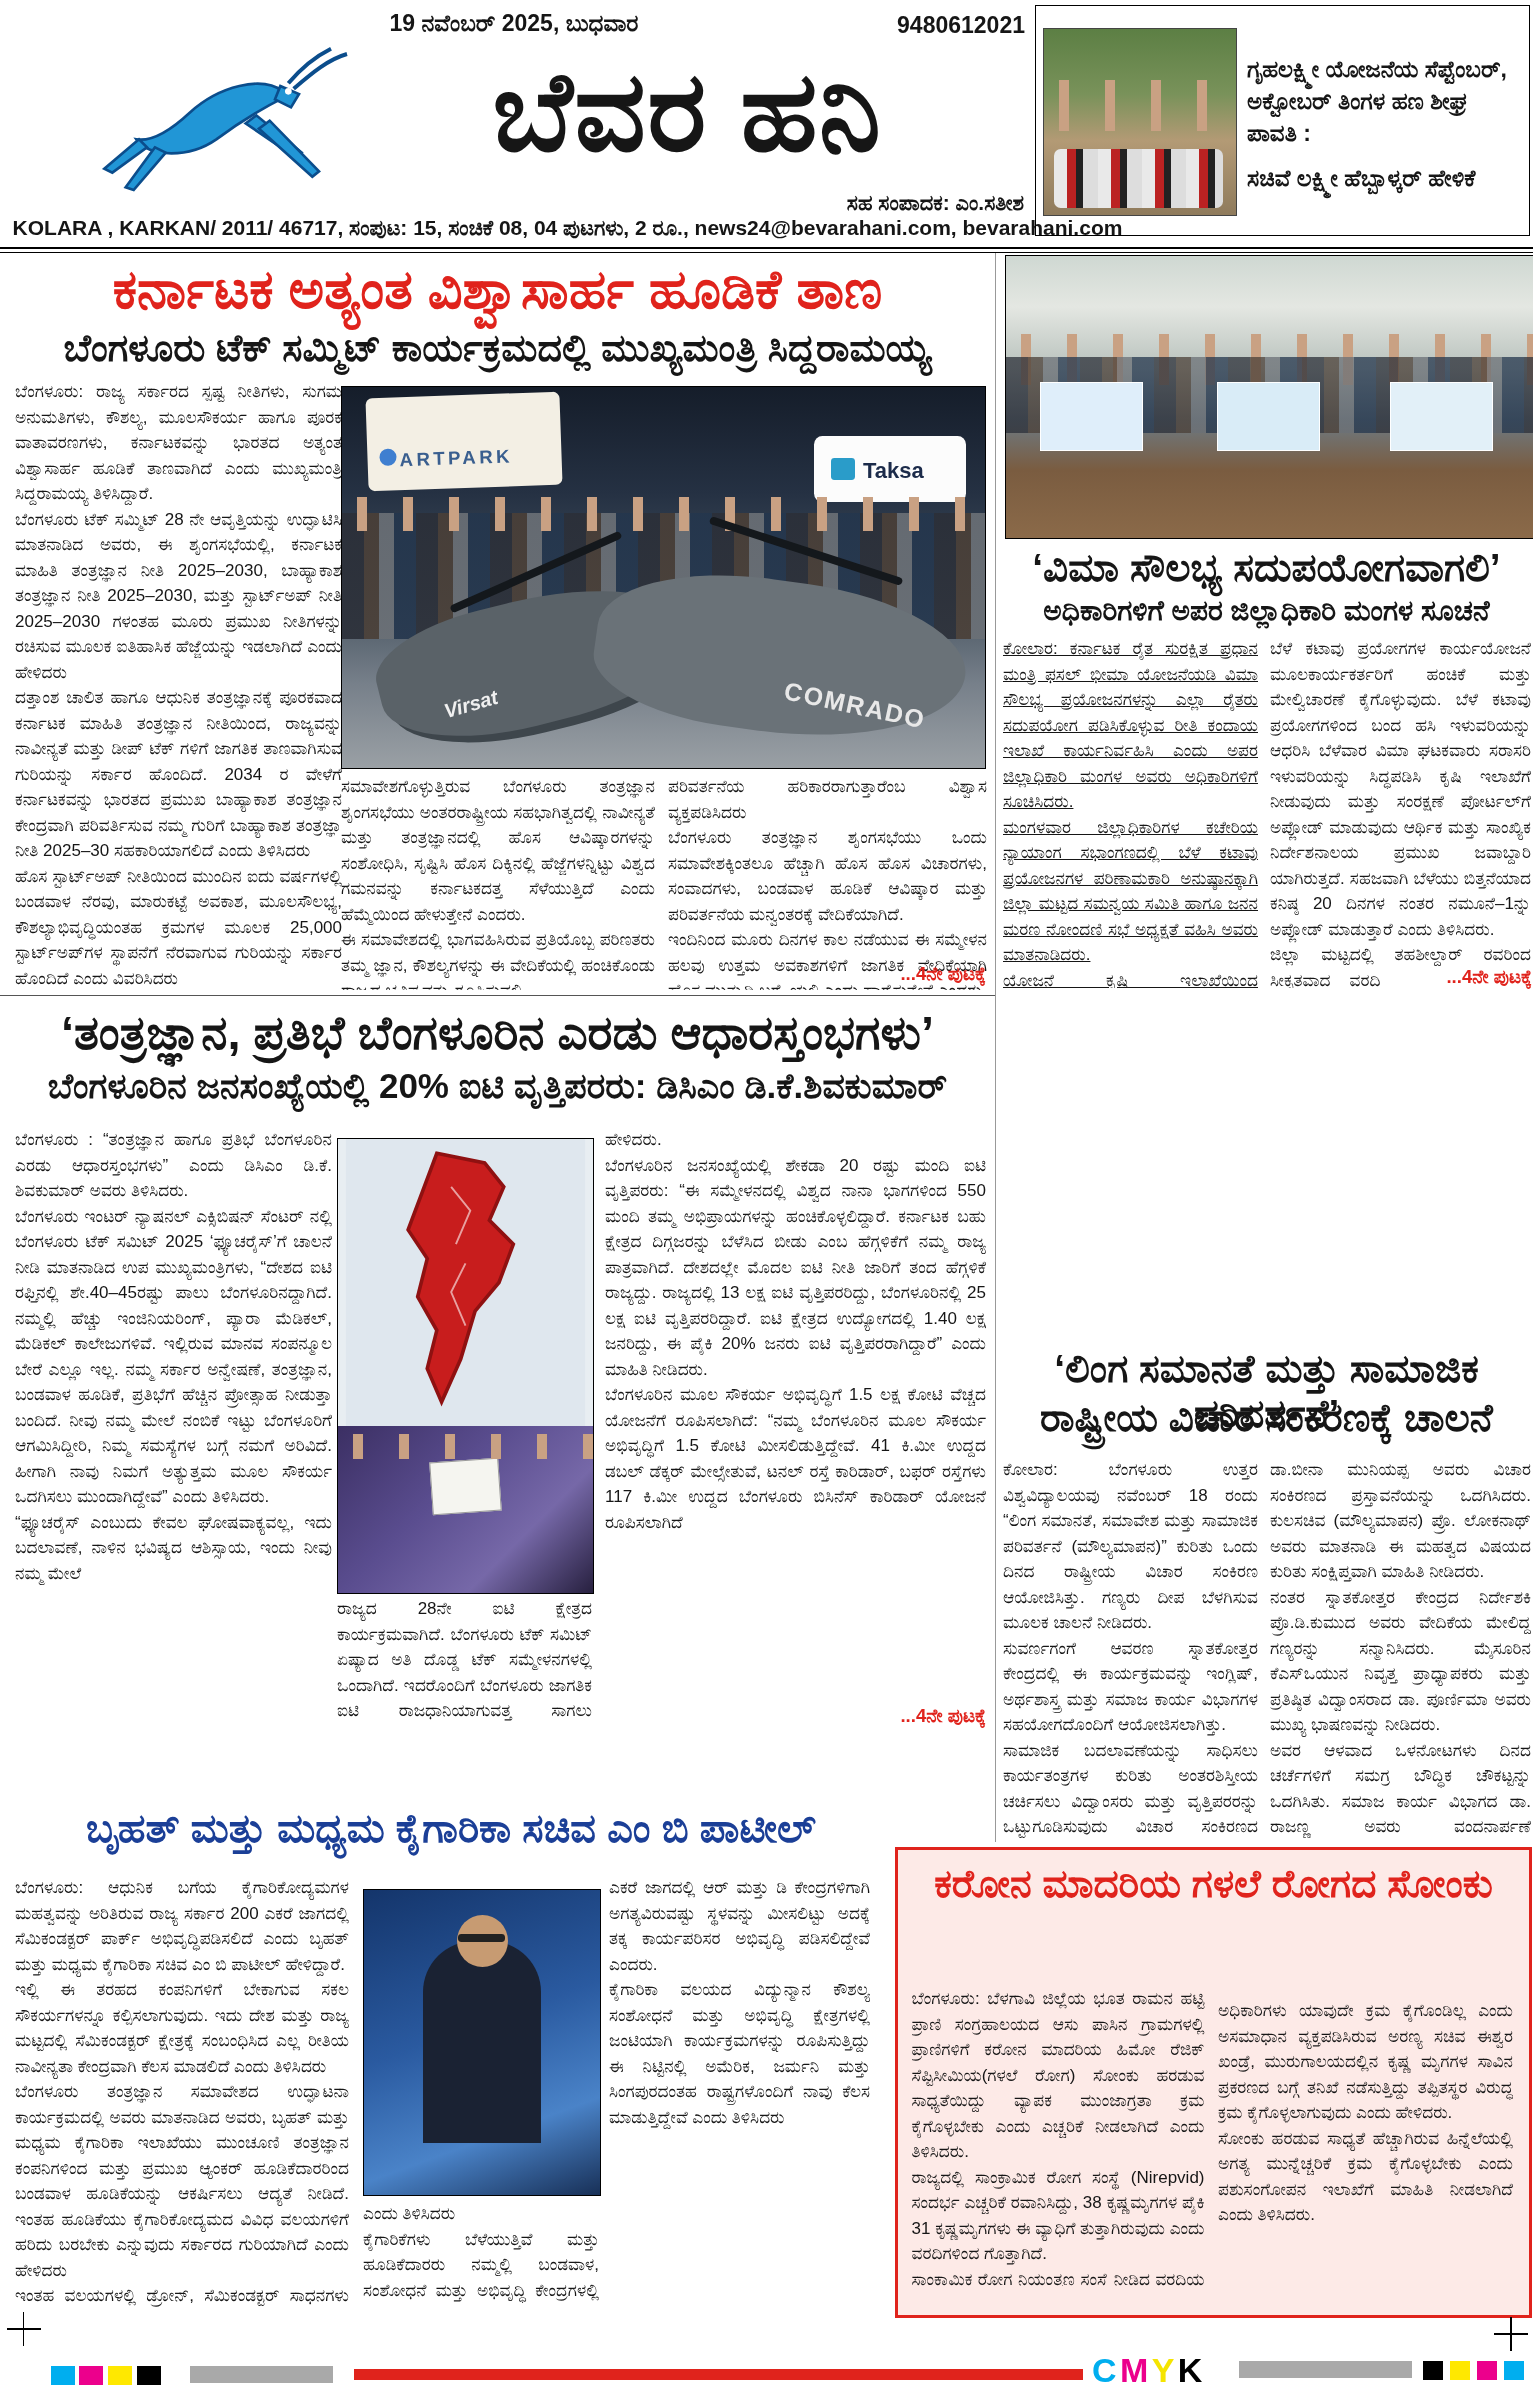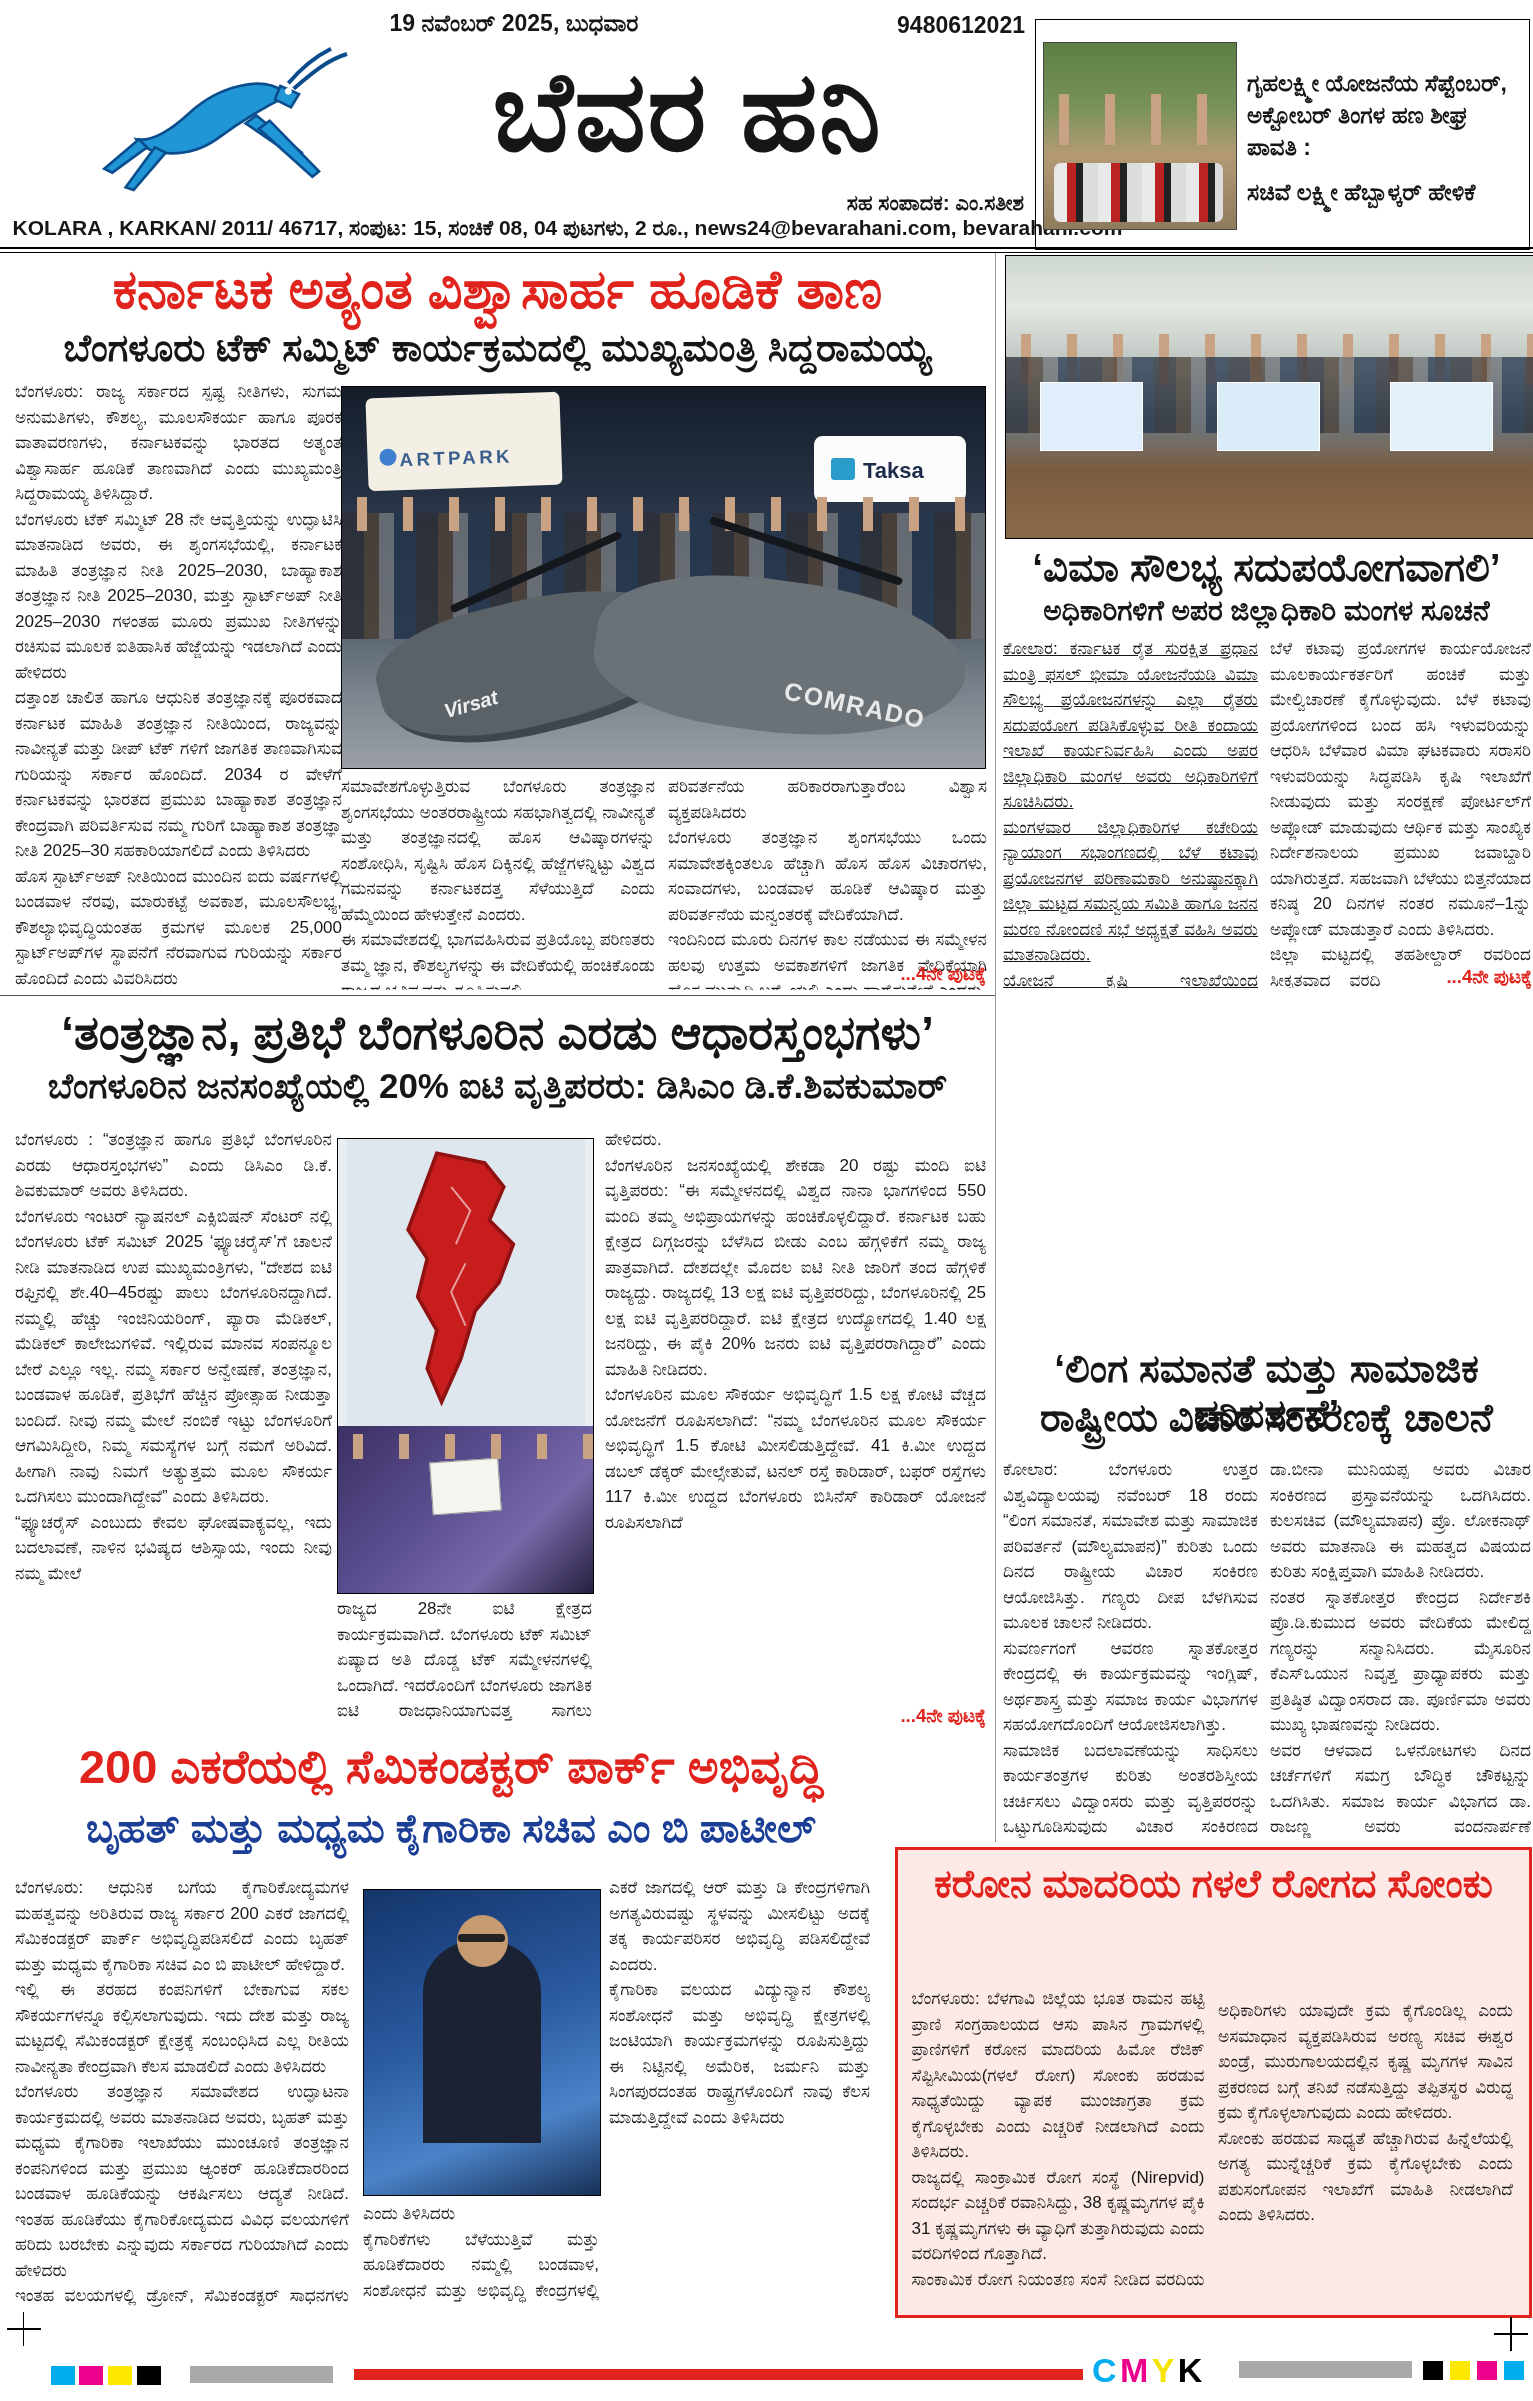--- a/index.html
+++ b/index.html
@@ -50,21 +50,21 @@
     </svg>
   </div>
 
   <div class="abs center" style="left:346px;top:38px;width:683px;font-size:111px;font-weight:900;line-height:1.35;letter-spacing:1.7px;">ಬೆವರ ಹನಿ</div>
   <div class="abs bold" style="left:590px;top:191px;width:434px;text-align:right;font-size:21px;">ಸಹ ಸಂಪಾದಕ: ಎಂ.ಸತೀಶ</div>
 
   <div class="abs bold" style="left:12.6px;top:216px;width:1012px;font-size:21px;white-space:nowrap;">KOLARA , KARKAN/ 2011/ 46717, ಸಂಪುಟ: 15, ಸಂಚಿಕೆ 08, 04 ಪುಟಗಳು, 2 ರೂ., news24@bevarahani.com, bevarahani.com</div>
 
   <div class="abs" style="left:0;top:247px;width:1534px;border-top:2.5px solid #000;border-bottom:0.8px solid #000;height:2.5px;"></div>
 
-  <div class="abs" style="left:1035px;top:19px;width:493px;height:229px;border:1.7px solid #000;">
+  <div class="abs" style="left:1035px;top:5px;width:493px;height:229px;border:1.7px solid #000;">
     <div class="photo" style="left:6.7px;top:22px;width:192px;height:186px;border:0.8px solid #444;
          background:linear-gradient(180deg,#5c7f44 0%,#79925a 35%,#b39a75 60%,#8f7b5c 100%);">
       <div class="heads" style="top:51px;height:51px;"></div>
       <div class="abs" style="left:10px;bottom:6.7px;width:169px;height:59px;
            background:repeating-linear-gradient(90deg,#e9e9e9 0 13.5px,#b22 13.5px 22px,#222 22px 29px,#ddd 29px 44px);border-radius:6.7px;"></div>
     </div>
     <div class="abs bold" style="left:211px;top:47px;width:272px;font-size:23px;line-height:1.4;">ಗೃಹಲಕ್ಷ್ಮೀ ಯೋಜನೆಯ ಸೆಪ್ಟೆಂಬರ್, ಅಕ್ಟೋಬರ್ ತಿಂಗಳ ಹಣ ಶೀಘ್ರ ಪಾವತಿ :</div>
     <div class="abs bold" style="left:211px;top:157px;width:272px;font-size:23px;line-height:1.35;">ಸಚಿವೆ ಲಕ್ಷ್ಮೀ ಹೆಬ್ಬಾಳ್ಕರ್ ಹೇಳಿಕೆ</div>
   </div>
 
@@ -162,21 +162,20 @@
   <div class="abs center bold" style="left:999px;top:1396px;width:535px;font-size:39px;">ರಾಷ್ಟ್ರೀಯ ವಿಚಾರ ಸಂಕಿರಣಕ್ಕೆ ಚಾಲನೆ</div>
   <div class="abs jtext" style="left:1003px;top:1457px;width:255px;height:386px;">ಕೋಲಾರ: ಬೆಂಗಳೂರು ಉತ್ತರ ವಿಶ್ವವಿದ್ಯಾಲಯವು ನವೆಂಬರ್ 18 ರಂದು “ಲಿಂಗ ಸಮಾನತೆ, ಸಮಾವೇಶ ಮತ್ತು ಸಾಮಾಜಿಕ ಪರಿವರ್ತನೆ (ಮೌಲ್ಯಮಾಪನ)” ಕುರಿತು ಒಂದು ದಿನದ ರಾಷ್ಟ್ರೀಯ ವಿಚಾರ ಸಂಕಿರಣ ಆಯೋಜಿಸಿತ್ತು. ಗಣ್ಯರು ದೀಪ ಬೆಳಗಿಸುವ ಮೂಲಕ ಚಾಲನೆ ನೀಡಿದರು.
 ಸುವರ್ಣಗಂಗೆ ಆವರಣ ಸ್ನಾತಕೋತ್ತರ ಕೇಂದ್ರದಲ್ಲಿ ಈ ಕಾರ್ಯಕ್ರಮವನ್ನು ಇಂಗ್ಲಿಷ್, ಅರ್ಥಶಾಸ್ತ್ರ ಮತ್ತು ಸಮಾಜ ಕಾರ್ಯ ವಿಭಾಗಗಳ ಸಹಯೋಗದೊಂದಿಗೆ ಆಯೋಜಿಸಲಾಗಿತ್ತು.
 ಸಾಮಾಜಿಕ ಬದಲಾವಣೆಯನ್ನು ಸಾಧಿಸಲು ಕಾರ್ಯತಂತ್ರಗಳ ಕುರಿತು ಅಂತರಶಿಸ್ತೀಯ ಚರ್ಚಿಸಲು ವಿದ್ವಾಂಸರು ಮತ್ತು ವೃತ್ತಿಪರರನ್ನು ಒಟ್ಟುಗೂಡಿಸುವುದು ವಿಚಾರ ಸಂಕಿರಣದ ಪ್ರಮುಖ ಉದ್ದೇಶ ಎಂದು ತಿಳಿಸಿದರು.
 ಸಾಂಪ್ರದಾಯಿಕವಾಗಿ ಪ್ರಾರಂಭ: ವಿದ್ಯಾರ್ಥಿನಿ ತೇಜಸ್ವಿನಿ ಅವರಿಂದ ನಾಡಗೀತೆ ಮತ್ತು ದೀಪ ಬೆಳಗಿಸುವ ಕ್ರಮಕ್ಕೆ ಚಾಲನೆ ನೀಡಲಾಯಿತು.</div>
   <div class="abs jtext" style="left:1270px;top:1457px;width:261px;height:386px;">ಡಾ.ಬೀನಾ ಮುನಿಯಪ್ಪ ಅವರು ವಿಚಾರ ಸಂಕಿರಣದ ಪ್ರಸ್ತಾವನೆಯನ್ನು ಒದಗಿಸಿದರು. ಕುಲಸಚಿವ (ಮೌಲ್ಯಮಾಪನ) ಪ್ರೊ. ಲೋಕನಾಥ್ ಅವರು ಮಾತನಾಡಿ ಈ ಮಹತ್ವದ ವಿಷಯದ ಕುರಿತು ಸಂಕ್ಷಿಪ್ತವಾಗಿ ಮಾಹಿತಿ ನೀಡಿದರು.
 ನಂತರ ಸ್ನಾತಕೋತ್ತರ ಕೇಂದ್ರದ ನಿರ್ದೇಶಕಿ ಪ್ರೊ.ಡಿ.ಕುಮುದ ಅವರು ವೇದಿಕೆಯ ಮೇಲಿದ್ದ ಗಣ್ಯರನ್ನು ಸನ್ಮಾನಿಸಿದರು. ಮೈಸೂರಿನ ಕೆಎಸ್‌ಒಯುನ ನಿವೃತ್ತ ಪ್ರಾಧ್ಯಾಪಕರು ಮತ್ತು ಪ್ರತಿಷ್ಠಿತ ವಿದ್ವಾಂಸರಾದ ಡಾ. ಪೂರ್ಣಿಮಾ ಅವರು ಮುಖ್ಯ ಭಾಷಣವನ್ನು ನೀಡಿದರು.
 ಅವರ ಆಳವಾದ ಒಳನೋಟಗಳು ದಿನದ ಚರ್ಚೆಗಳಿಗೆ ಸಮಗ್ರ ಬೌದ್ಧಿಕ ಚೌಕಟ್ಟನ್ನು ಒದಗಿಸಿತು. ಸಮಾಜ ಕಾರ್ಯ ವಿಭಾಗದ ಡಾ. ರಾಜಣ್ಣ ಅವರು ವಂದನಾರ್ಪಣೆ ಮಾಡುವುದರೊಂದಿಗೆ ಔಪಚಾರಿಕ ಉದ್ಘಾಟನಾ ಸಮಾರಂಭವು ಮುಕ್ತಾಯಗೊಂಡಿತು.
 ಈ ಮೂಲಕ ಸಮಾನತೆ, ಸಮಾವೇಶ ಮತ್ತು ಸಾಮಾಜಿಕ ಸುಧಾರಣೆಗಳ ಕುರಿತ ತಾಂತ್ರಿಕ ಅವಧಿಗಳು ಮತ್ತು ವಿವರವಾದ ಸಮಾಲೋಚನೆ ನಡೆಸಿದರು.</div>
 
-  <div class="abs center red" style="left:0;top:1739px;width:902px;font-size:47px;font-weight:800;">200 ಎಕರೆಯಲ್ಲಿ ಸೆಮಿಕಂಡಕ್ಟರ್ ಪಾರ್ಕ್ ಅಭಿವೃದ್ಧಿ</div>
   <div class="abs center blue bold" style="left:0;top:1806px;width:902px;font-size:40px;">ಬೃಹತ್ ಮತ್ತು ಮಧ್ಯಮ ಕೈಗಾರಿಕಾ ಸಚಿವ ಎಂ ಬಿ ಪಾಟೀಲ್</div>
   <div class="abs jtext" style="left:15px;top:1875px;width:334px;height:432px;">ಬೆಂಗಳೂರು: ಆಧುನಿಕ ಬಗೆಯ ಕೈಗಾರಿಕೋದ್ಯಮಗಳ ಮಹತ್ವವನ್ನು ಅರಿತಿರುವ ರಾಜ್ಯ ಸರ್ಕಾರ 200 ಎಕರೆ ಜಾಗದಲ್ಲಿ ಸೆಮಿಕಂಡಕ್ಟರ್ ಪಾರ್ಕ್ ಅಭಿವೃದ್ಧಿಪಡಿಸಲಿದೆ ಎಂದು ಬೃಹತ್ ಮತ್ತು ಮಧ್ಯಮ ಕೈಗಾರಿಕಾ ಸಚಿವ ಎಂ ಬಿ ಪಾಟೀಲ್ ಹೇಳಿದ್ದಾರೆ.
 ಇಲ್ಲಿ ಈ ತರಹದ ಕಂಪನಿಗಳಿಗೆ ಬೇಕಾಗುವ ಸಕಲ ಸೌಕರ್ಯಗಳನ್ನೂ ಕಲ್ಪಿಸಲಾಗುವುದು. ಇದು ದೇಶ ಮತ್ತು ರಾಜ್ಯ ಮಟ್ಟದಲ್ಲಿ ಸೆಮಿಕಂಡಕ್ಟರ್ ಕ್ಷೇತ್ರಕ್ಕೆ ಸಂಬಂಧಿಸಿದ ಎಲ್ಲ ರೀತಿಯ ನಾವೀನ್ಯತಾ ಕೇಂದ್ರವಾಗಿ ಕೆಲಸ ಮಾಡಲಿದೆ ಎಂದು ತಿಳಿಸಿದರು
 ಬೆಂಗಳೂರು ತಂತ್ರಜ್ಞಾನ ಸಮಾವೇಶದ ಉದ್ಘಾಟನಾ ಕಾರ್ಯಕ್ರಮದಲ್ಲಿ ಅವರು ಮಾತನಾಡಿದ ಅವರು, ಬೃಹತ್ ಮತ್ತು ಮಧ್ಯಮ ಕೈಗಾರಿಕಾ ಇಲಾಖೆಯು ಮುಂಚೂಣಿ ತಂತ್ರಜ್ಞಾನ ಕಂಪನಿಗಳಿಂದ ಮತ್ತು ಪ್ರಮುಖ ಆ್ಯಂಕರ್ ಹೂಡಿಕೆದಾರರಿಂದ ಬಂಡವಾಳ ಹೂಡಿಕೆಯನ್ನು ಆಕರ್ಷಿಸಲು ಆದ್ಯತೆ ನೀಡಿದೆ. ಇಂತಹ ಹೂಡಿಕೆಯು ಕೈಗಾರಿಕೋದ್ಯಮದ ವಿವಿಧ ವಲಯಗಳಿಗೆ ಹರಿದು ಬರಬೇಕು ಎನ್ನುವುದು ಸರ್ಕಾರದ ಗುರಿಯಾಗಿದೆ ಎಂದು ಹೇಳಿದರು
 ಇಂತಹ ವಲಯಗಳಲ್ಲಿ ಡ್ರೋನ್, ಸೆಮಿಕಂಡಕ್ಟರ್ ಸಾಧನಗಳು ಮತು ಸೌರ ವಿದ್ಯುತ್ ಎಲವನ್ನೂ ಪರಿಗಣಿಸಲಾಗಿದೆ. ಇದರ ಜೊತೆಯಲ್ಲಿ ಇಂಡಸ್ಟ್ರಿ 5.0 ಮತ್ತು ಇನ್ನಿತರ ಅತ್ಯಾಧುನಿಕ ಕೈಗಾರಿಕಾ ವಿಧಾನಗಳನ್ನೂ ಗಂಭೀರವಾಗಿ ತೆಗೆದುಕೊಳ್ಳಲಾಗಿದೆ</div>
 
   <div class="photo" style="left:363px;top:1889px;width:236px;height:305px;
        background:linear-gradient(160deg,#14356b 0%,#2a5aa0 45%,#4a83c8 75%,#183057 100%);">
     <div class="abs" style="left:59px;top:51px;width:118px;height:202px;background:#1a2233;border-radius:51px 51px 0 0;"></div>
     <div class="abs" style="left:93px;top:25px;width:51px;height:52px;background:#c79b72;border-radius:50%;"></div>

